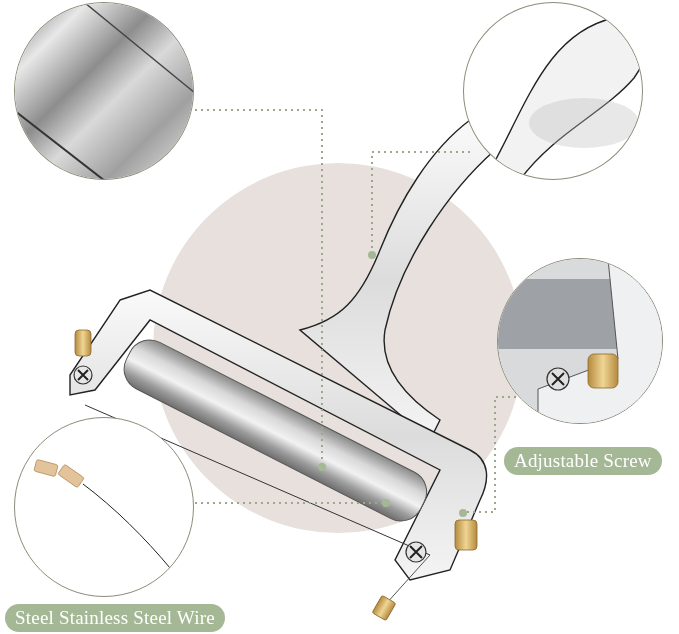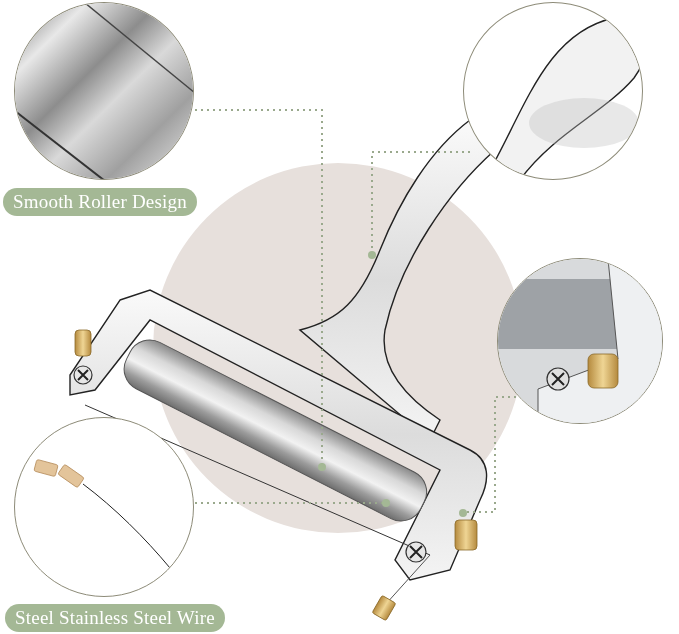--- a/index.html
+++ b/index.html
@@ -121,16 +121,16 @@
   </div>
 
   <div class="inset" style="left:14px;top:417px;width:180px;height:180px;">
     <svg width="180" height="180" viewBox="0 0 180 180">
       <rect x="20" y="44" width="22" height="12" rx="2" fill="#e3c49a" stroke="#b89060" stroke-width="0.8" transform="rotate(15 31 50)"></rect>
       <rect x="44" y="52" width="24" height="12" rx="2" fill="#e3c49a" stroke="#b89060" stroke-width="0.8" transform="rotate(35 56 58)"></rect>
       <path d="M68 66 C 100 90, 130 120, 155 150" stroke="#222" stroke-width="1" fill="none"></path>
     </svg>
   </div>
 
-  <div class="label" style="left:3px;top:188px;">Smooth Roller Design</div>
+  <div class="label" style="left:504px;top:447px;">Adjustable Screw</div>
   <div class="label" style="left:5px;top:604px;">Steel Stainless Steel Wire</div>
 
 </div>
 
 </body></html>

